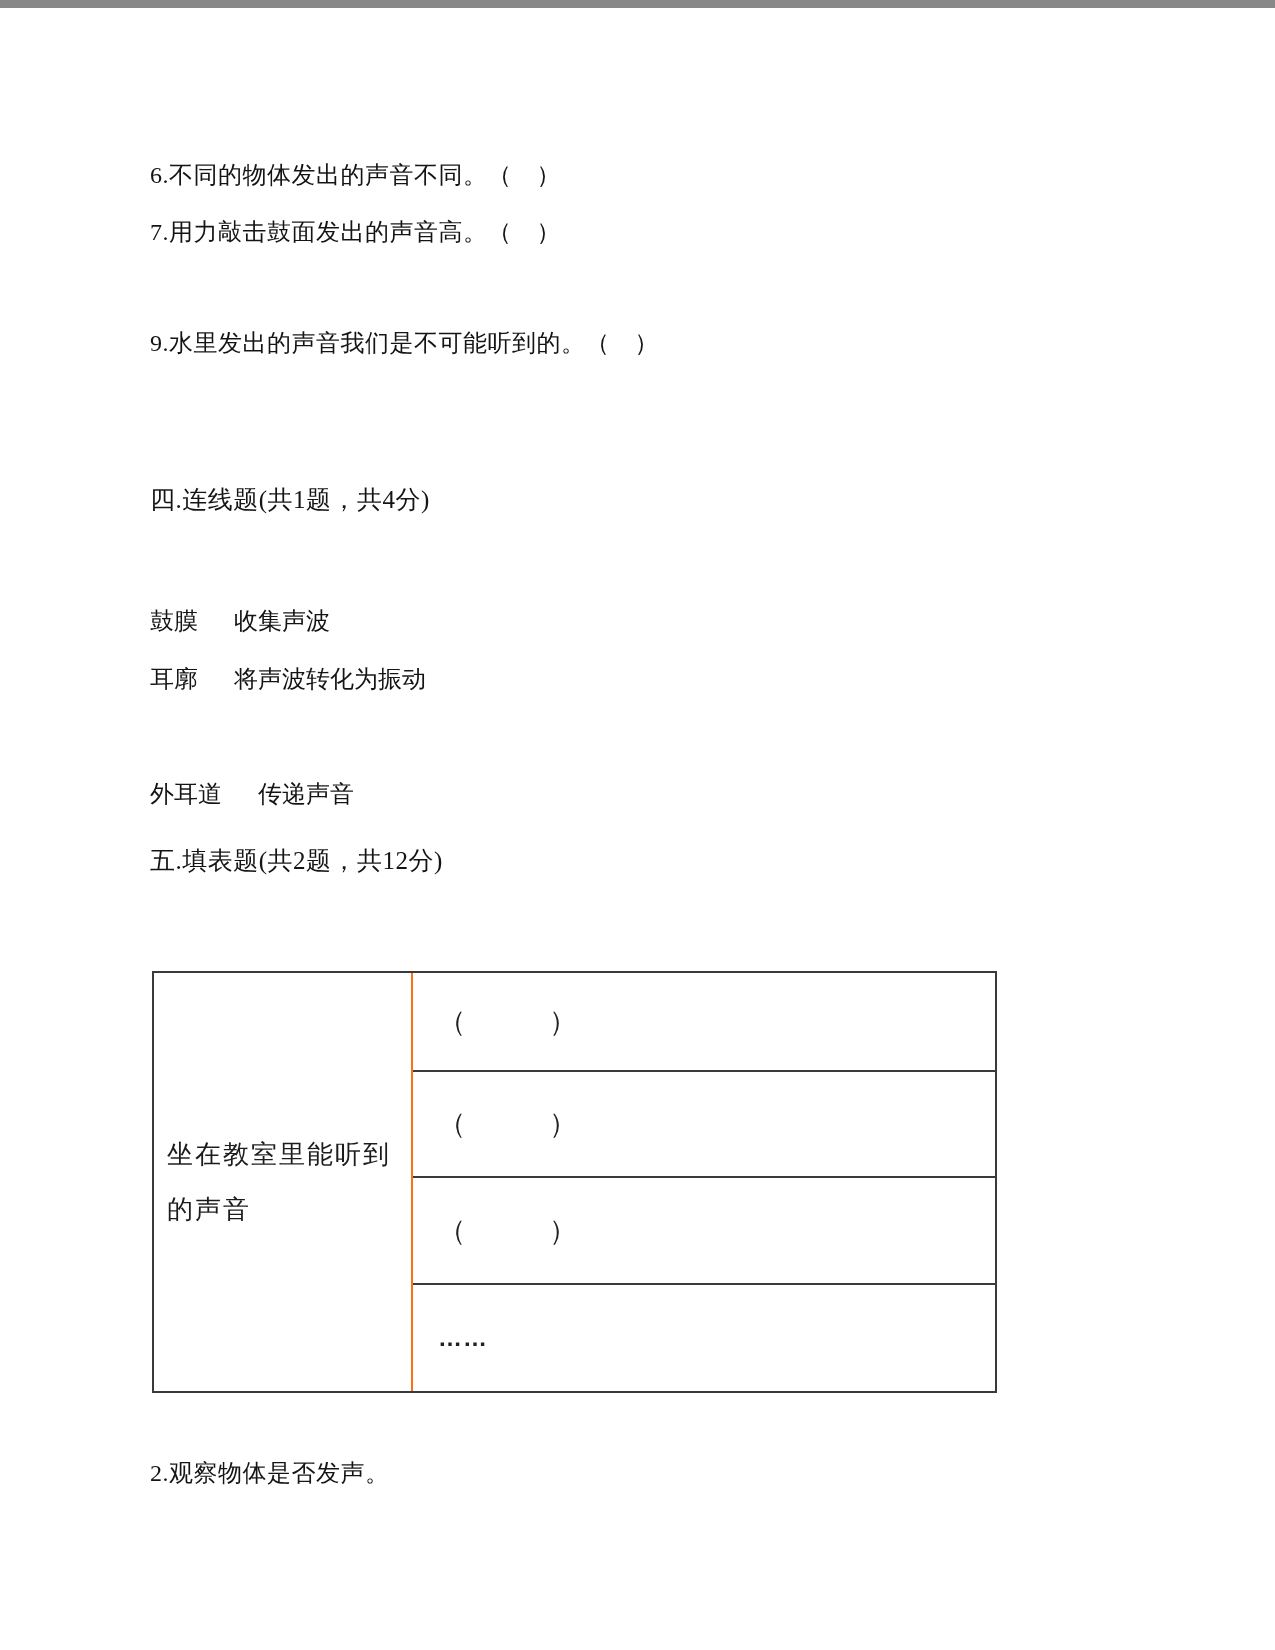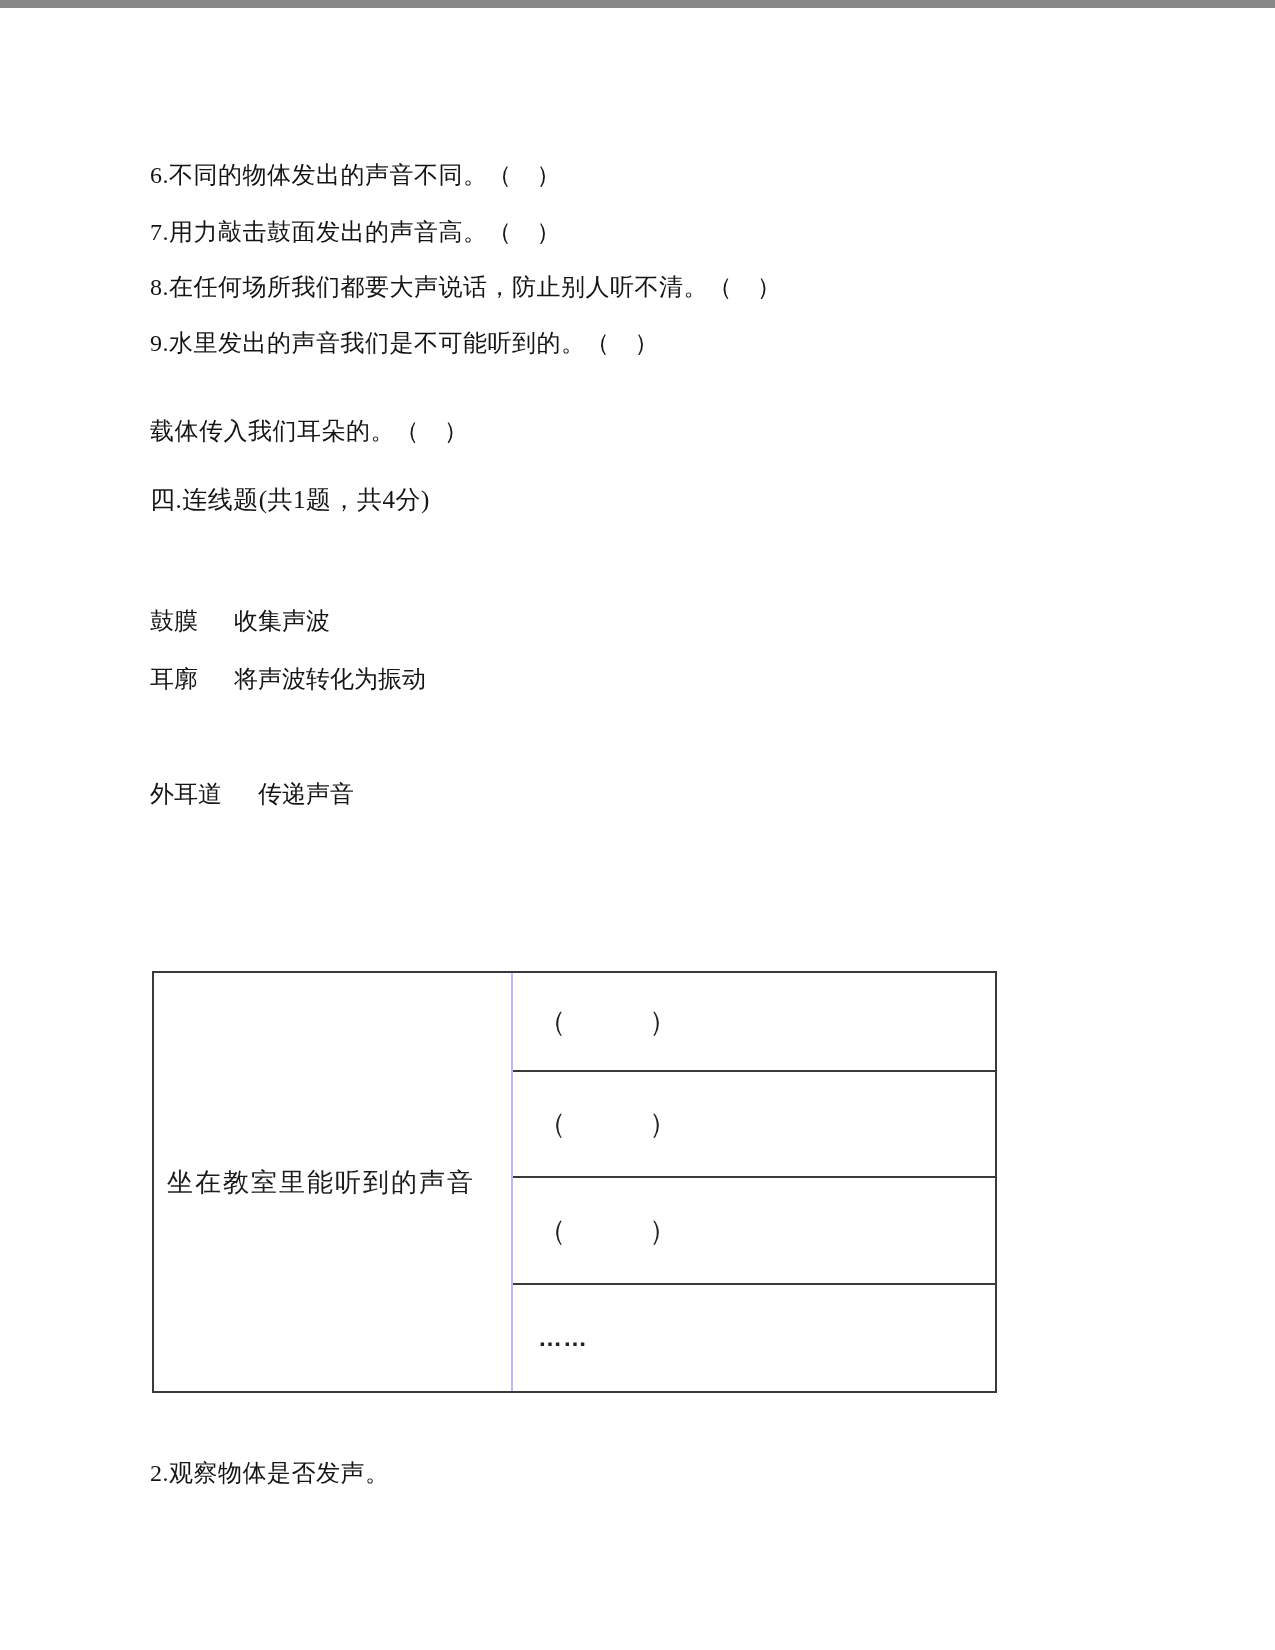--- a/index.html
+++ b/index.html
@@ -39,23 +39,23 @@
   
   .fill-table{
     position:absolute;
     left:152px;top:963px;
     width:845px;height:422px;
     border:2px solid #3a3a3a;
     box-sizing:border-box;
     display:flex;
   }
   .t-left{
-    width:359px;
+    width:259px;
     box-sizing:border-box;
-    border-right:2px solid #c4b5fd;
+    border-right:2px solid #f97316;
     display:flex;
     align-items:center;
     padding:0 6px 0 13px;
     font-family:"Liberation Sans","DejaVu Sans",sans-serif;
     font-size:26px;
     line-height:55px;
     letter-spacing:2px;
     color:#1c1c1c;
   }
   .t-right{
@@ -81,39 +81,38 @@
     font-size:24px;font-weight:bold;letter-spacing:1px;
     font-family:"Liberation Sans","DejaVu Sans",sans-serif;}
 </style>
 </head>
 <body>
 
 <div class="page">
 
   <div class="line" style="top:152px">6.不同的物体发出的声音不同。（　）</div>
   <div class="line" style="top:209px">7.用力敲击鼓面发出的声音高。（　）</div>
-  <div class="line" style="top:264px">8.在任何场所我们都要大声说话，防止别人听不清。（　）</div>
   <div class="line" style="top:320px">9.水里发出的声音我们是不可能听到的。（　）</div>
-  <div class="line" style="top:408px">载体传入我们耳朵的。（　）</div>
 
   <div class="line heading" style="top:477px">四.连线题(共1题，共4分)</div>
 
   <div class="match-row" style="top:598px">
     <span class="match-left">鼓膜</span>
     <span class="match-right">收集声波</span>
   </div>
   <div class="match-row" style="top:656px">
     <span class="match-left">耳廓</span>
     <span class="match-right">将声波转化为振动</span>
   </div>
   <div class="match-row" style="top:771px">
     <span class="match-left">外耳道</span>
     <span class="match-right">传递声音</span>
   </div>
 
+  <div class="line heading" style="top:838px">五.填表题(共2题，共12分)</div>
 
   <div class="fill-table">
     <div class="t-left">坐在教室里能听到的声音</div>
     <div class="t-right">
       <div class="t-row r1">（　　）</div>
       <div class="t-row r2">（　　）</div>
       <div class="t-row r3">（　　）</div>
       <div class="t-row r4">……</div>
     </div>
   </div>

